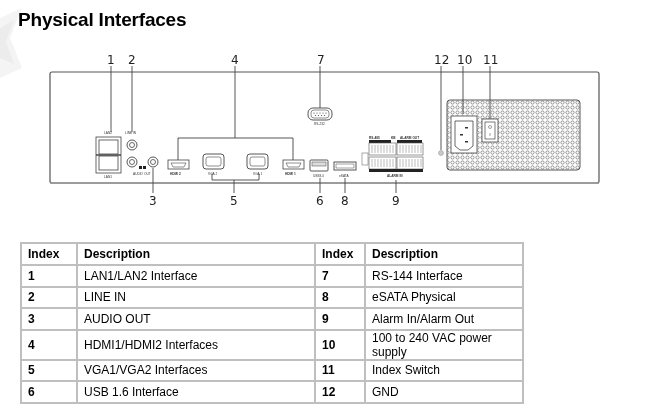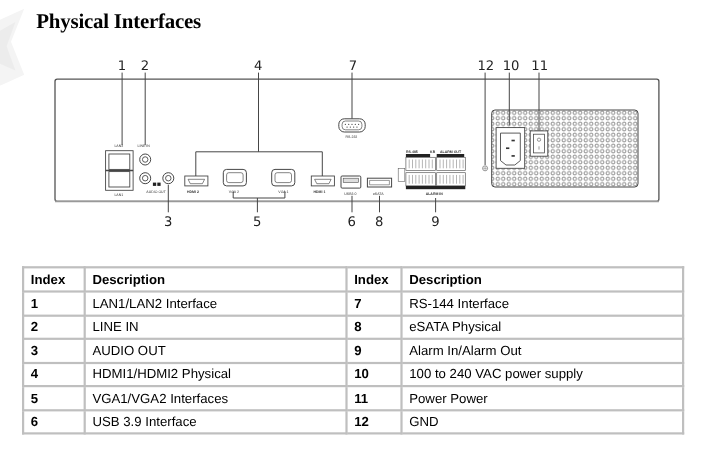--- a/index.html
+++ b/index.html
@@ -1,25 +1,25 @@
 <!DOCTYPE html>
 <html><head>
 <meta charset="utf-8">
 <style>
   html, body { margin: 0; padding: 0; background: #ffffff; }
   body { width: 645px; height: 409px; position: relative; overflow: hidden;
          font-family: "Liberation Sans", sans-serif; color: #000; }
   .watermark { position: absolute; left: 0; top: 8px; width: 24px; height: 70px; }
-  .title { position: absolute; left: 33px; top: 9px; font-size: 19px; font-weight: bold;
-           font-family: Liberation Serif, serif; letter-spacing: -0.2px; }
+  .title { position: absolute; left: 18px; top: 9px; font-size: 19px; font-weight: bold;
+           font-family: Liberation Sans, sans-serif; letter-spacing: -0.2px; }
   .diagram { position: absolute; left: 0; top: 40px; width: 645px; height: 175px; }
   .diagram svg { display: block; }
   .callout { font-family: "DejaVu Sans", sans-serif; font-size: 12px; fill: #222; }
   .tiny { font-family: "Liberation Sans", sans-serif; font-size: 3.2px; fill: #333; }
-  table.spec { position: absolute; left: 20px; top: 242px; width: 602px;
+  table.spec { position: absolute; left: 20px; top: 242px; width: 504px;
                border-collapse: collapse; font-size: 12px; }
   table.spec td { border: 2px solid #bfbfbf; padding: 0 6px; height: 19.5px; vertical-align: middle; }
   table.spec tr:first-child td { height: 20px; }
   td.idx { width: 42px; font-weight: bold; padding-left: 5px; }
   td.desc { width: 224px; }
   td.idx2 { width: 36px; font-weight: bold; }
   td.desc2 { }
   td.hdr { font-weight: bold; }
 </style>
 </head>
@@ -238,30 +238,30 @@
     <td class="desc2">eSATA Physical</td>
   </tr>
   <tr>
     <td class="idx">3</td>
     <td class="desc">AUDIO OUT</td>
     <td class="idx2">9</td>
     <td class="desc2">Alarm In/Alarm Out</td>
   </tr>
   <tr>
     <td class="idx">4</td>
-    <td class="desc">HDMI1/HDMI2 Physical</td>
+    <td class="desc">HDMI1/HDMI2 Interfaces</td>
     <td class="idx2">10</td>
     <td class="desc2">100 to 240 VAC power supply</td>
   </tr>
   <tr>
     <td class="idx">5</td>
     <td class="desc">VGA1/VGA2 Interfaces</td>
     <td class="idx2">11</td>
-    <td class="desc2">Power Power</td>
+    <td class="desc2">Index Switch</td>
   </tr>
   <tr>
     <td class="idx">6</td>
-    <td class="desc">USB 3.9 Interface</td>
+    <td class="desc">USB 1.6 Interface</td>
     <td class="idx2">12</td>
     <td class="desc2">GND</td>
   </tr>
 </tbody>
   </table>
 
 </body></html>

